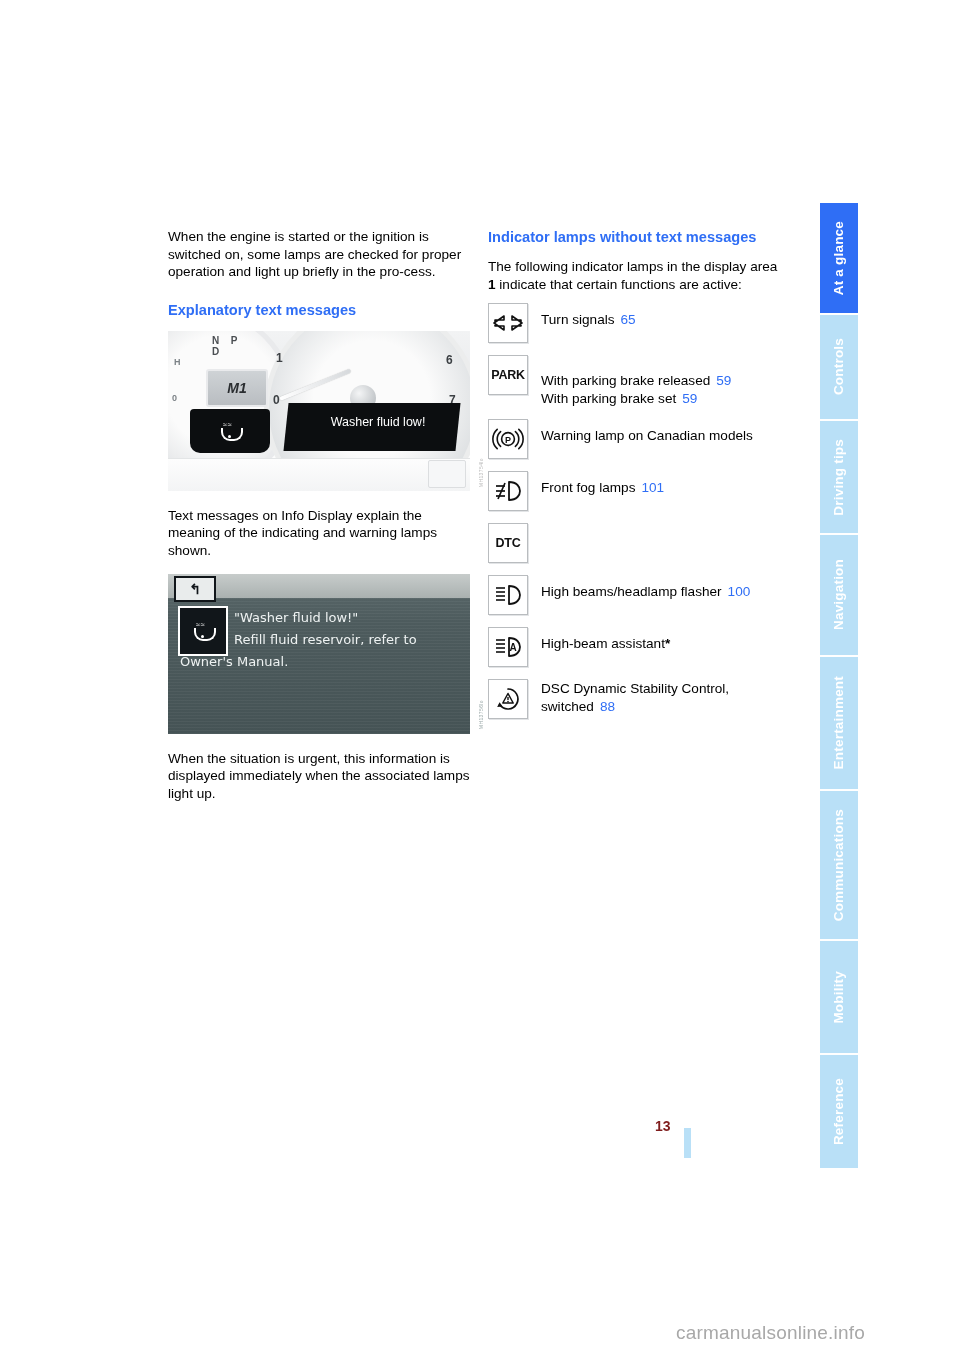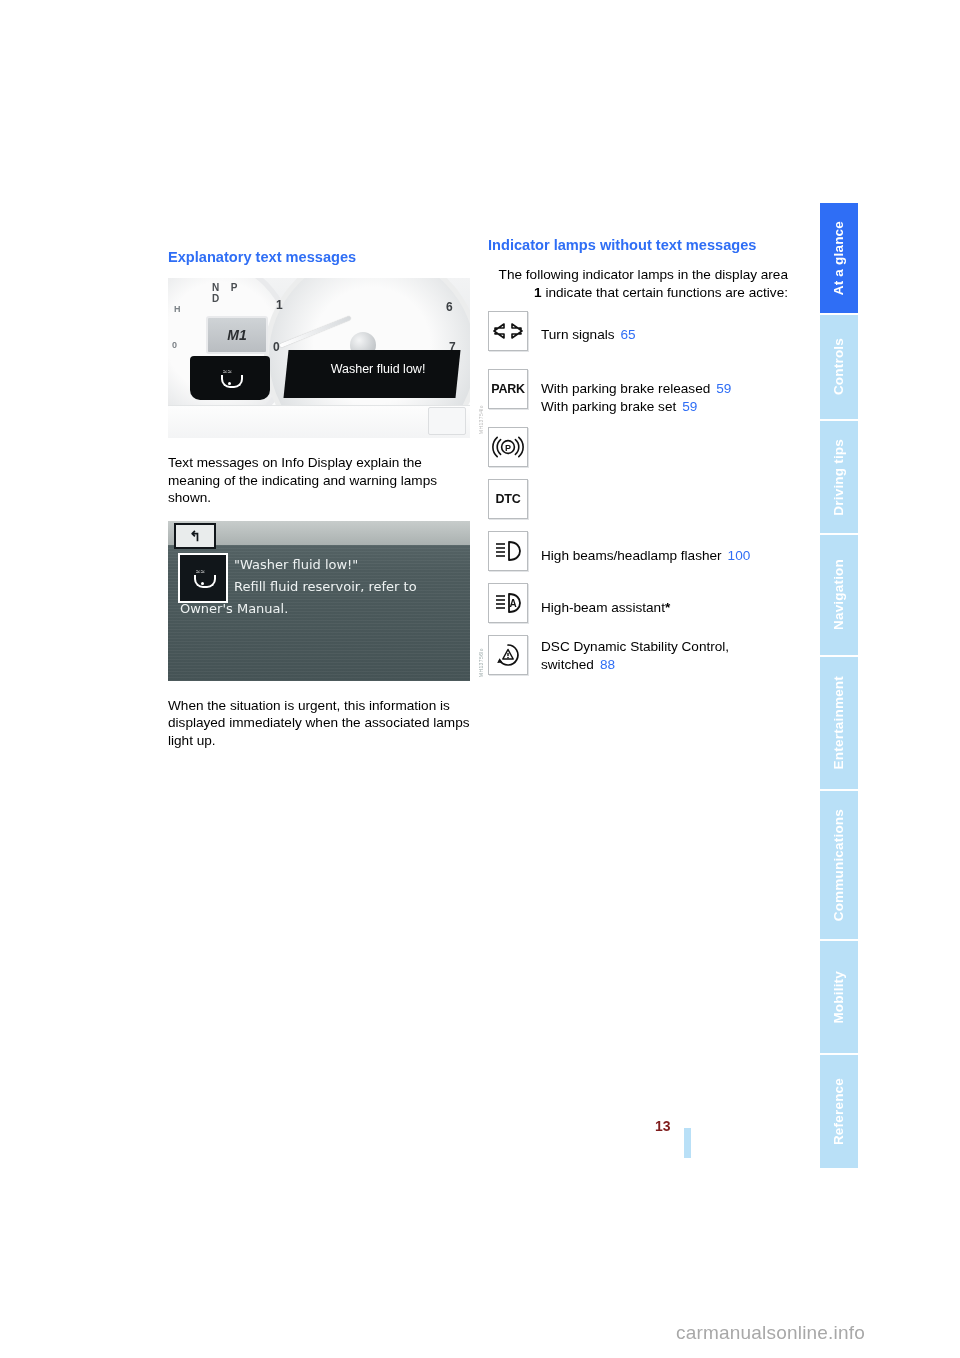--- a/index.html
+++ b/index.html
@@ -68,30 +68,30 @@
     top: 228px;
     width: 300px;
   }
 
   p.body {
     margin: 0 0 14px 0;
     font-size: 13.6px;
     line-height: 17.6px;
     color: #000000;
   }
-  p.body.tight { margin-bottom: 0; text-align: right; }
+  p.body.tight { margin-bottom: 0; }
 
   h2.section {
     margin: 20px 0 12px 0;
     font-size: 14.6px;
     font-weight: bold;
     color: #2f6ef5;
     line-height: 18px;
   }
-  h2.section.first { margin-top: 8px; }
+  h2.section.first { margin-top: 0; }
 
   .pageref { color: #2f6ef5; }
   .bold-inline { font-weight: bold; }
 
   
   .figure {
     position: relative;
     margin: 0 0 16px 0;
   }
   .fig-watermark {
@@ -309,21 +309,21 @@
     white-space: nowrap;
   }
   .infodisp .line1 { left: 66px; top: 36px; }
   .infodisp .line2 { left: 66px; top: 58px; }
   .infodisp .line3 { left: 12px; top: 80px; }
 
   
   .lamp-list { margin-top: 10px; }
   .lamp-row {
     display: flex;
-    align-items: center;
+    align-items: flex-start;
     margin-bottom: 12px;
   }
   .lamp-box {
     flex: 0 0 auto;
     width: 38px;
     height: 38px;
     border: 1px solid #b9bcbf;
     background: #ffffff;
     box-shadow: 1px 1px 0 #e2e4e6;
     display: flex;
@@ -406,20 +406,21 @@
     <div class="tab" style="top:738px;height:112px;">
       <span>Mobility</span>
     </div>
     <div class="tab" style="top:852px;height:113px;">
       <span>Reference</span>
     </div>
   </div>
 
   <div class="col-left">
 
+    <p class="body">When the engine is started or the ignition is switched on, some lamps are checked for proper operation and light up briefly in the pro-cess.</p>
 
     <h2 class="section">Explanatory text messages</h2>
 
     <div class="figure">
       <div class="cluster">
         <div class="dial-left"></div>
         <div class="dial-right"></div>
 
         <div class="gearlabels">N&nbsp;&nbsp;P<br>D</div>
         <div class="gearbox">M1</div>
@@ -512,22 +513,39 @@
         <div class="lamp-box">
           <svg class="g" width="32" height="24" viewBox="0 0 32 24" aria-hidden="true">
             <circle cx="16" cy="12" r="6.4" fill="none" stroke="#111" stroke-width="1.6"></circle>
             <text x="16" y="16" font-family="Liberation Sans, sans-serif" font-size="9" font-weight="bold" text-anchor="middle" fill="#111">P</text>
             <path d="M8.6 4.6 A9.8 9.8 0 0 0 8.6 19.4" fill="none" stroke="#111" stroke-width="1.6" stroke-linecap="round"></path>
             <path d="M5.2 2.4 A12.8 12.8 0 0 0 5.2 21.6" fill="none" stroke="#111" stroke-width="1.6" stroke-linecap="round"></path>
             <path d="M23.4 4.6 A9.8 9.8 0 0 1 23.4 19.4" fill="none" stroke="#111" stroke-width="1.6" stroke-linecap="round"></path>
             <path d="M26.8 2.4 A12.8 12.8 0 0 1 26.8 21.6" fill="none" stroke="#111" stroke-width="1.6" stroke-linecap="round"></path>
           </svg>
         </div>
-      </div>
-
+        <div class="lamp-text">
+          <span>Warning lamp on Canadian models</span>
+        </div>
+      </div>
+
+      <div class="lamp-row">
+        <div class="lamp-box">
+          <svg class="g" width="30" height="24" viewBox="0 0 30 24" aria-hidden="true">
+            <path d="M16 3 C24 3 27 8 27 12 C27 16 24 21 16 21 Z" fill="none" stroke="#111" stroke-width="1.8" stroke-linejoin="round"></path>
+            <line x1="3" y1="7" x2="12" y2="7" stroke="#111" stroke-width="1.7"></line>
+            <line x1="3" y1="12" x2="12" y2="12" stroke="#111" stroke-width="1.7"></line>
+            <line x1="3" y1="17" x2="12" y2="17" stroke="#111" stroke-width="1.7"></line>
+            <path d="M12 4 L5 20" stroke="#111" stroke-width="1.7"></path>
+          </svg>
+        </div>
+        <div class="lamp-text">
+          <span>Front fog lamps</span><span class="pageref">101</span>
+        </div>
+      </div>
 
       <div class="lamp-row">
         <div class="lamp-box">
           <span class="txt-icon">DTC</span>
         </div>
       </div>
 
       <div class="lamp-row">
         <div class="lamp-box">
           <svg class="g" width="30" height="24" viewBox="0 0 30 24" aria-hidden="true">

